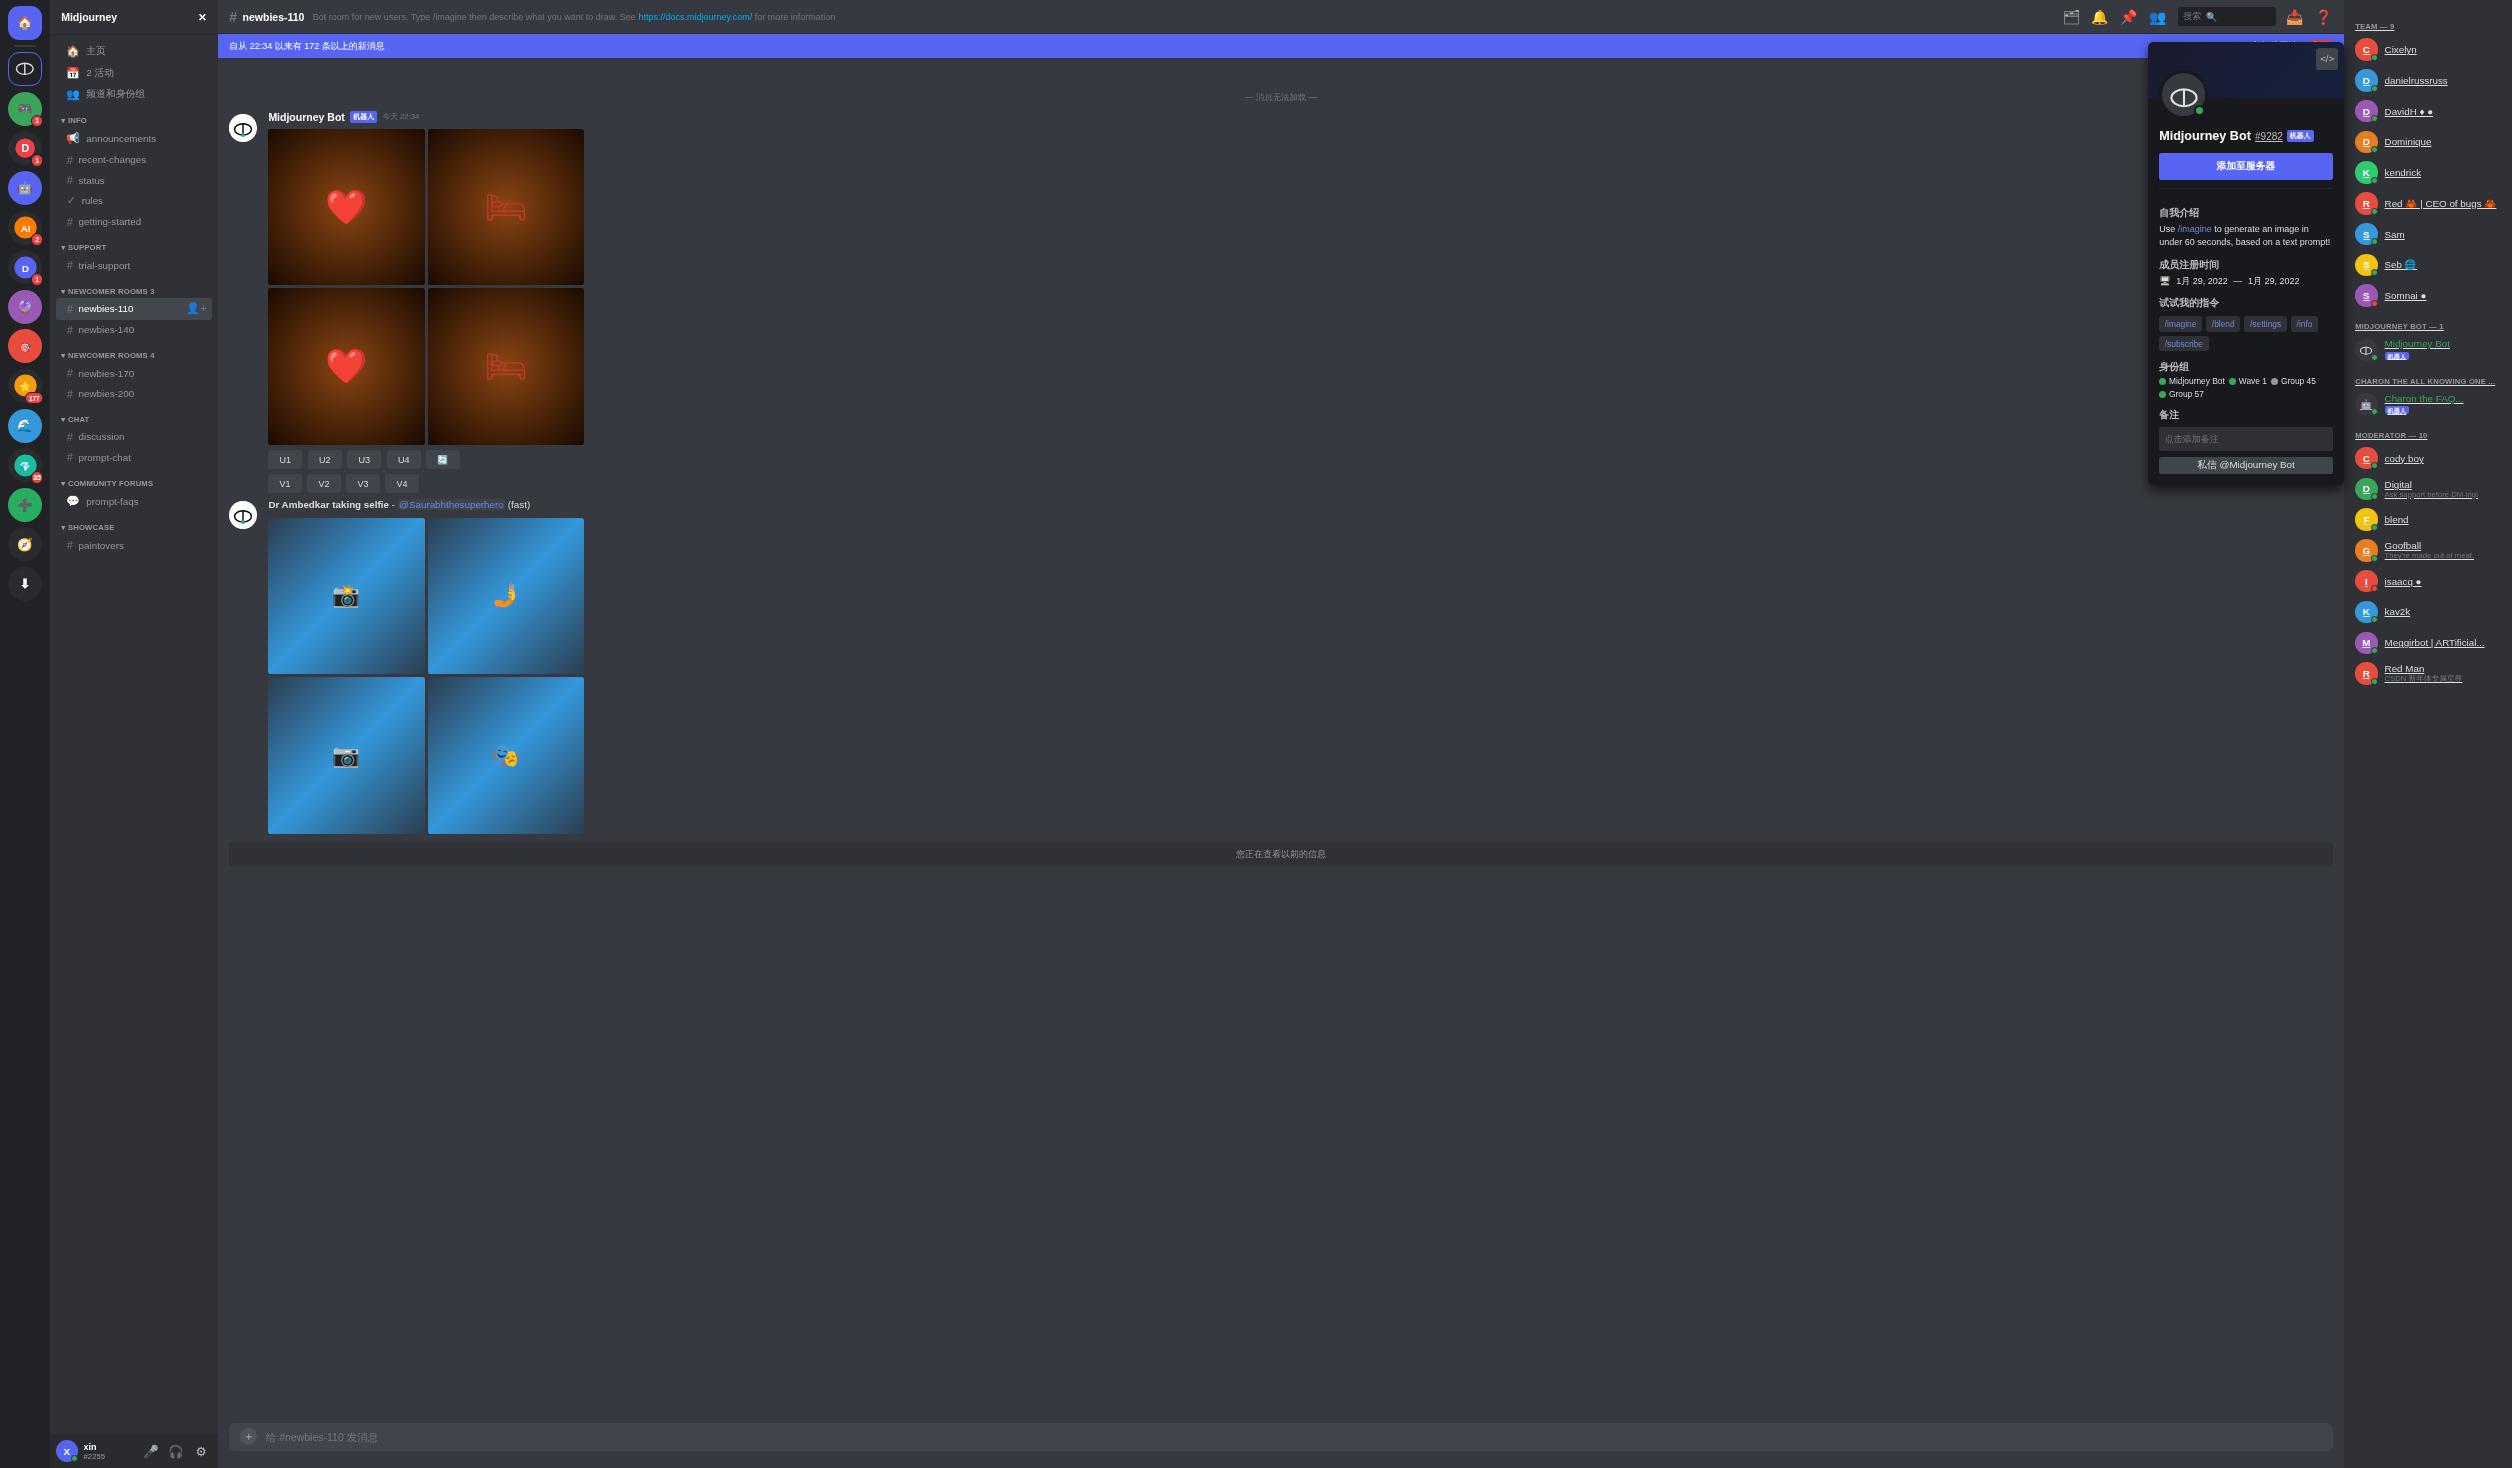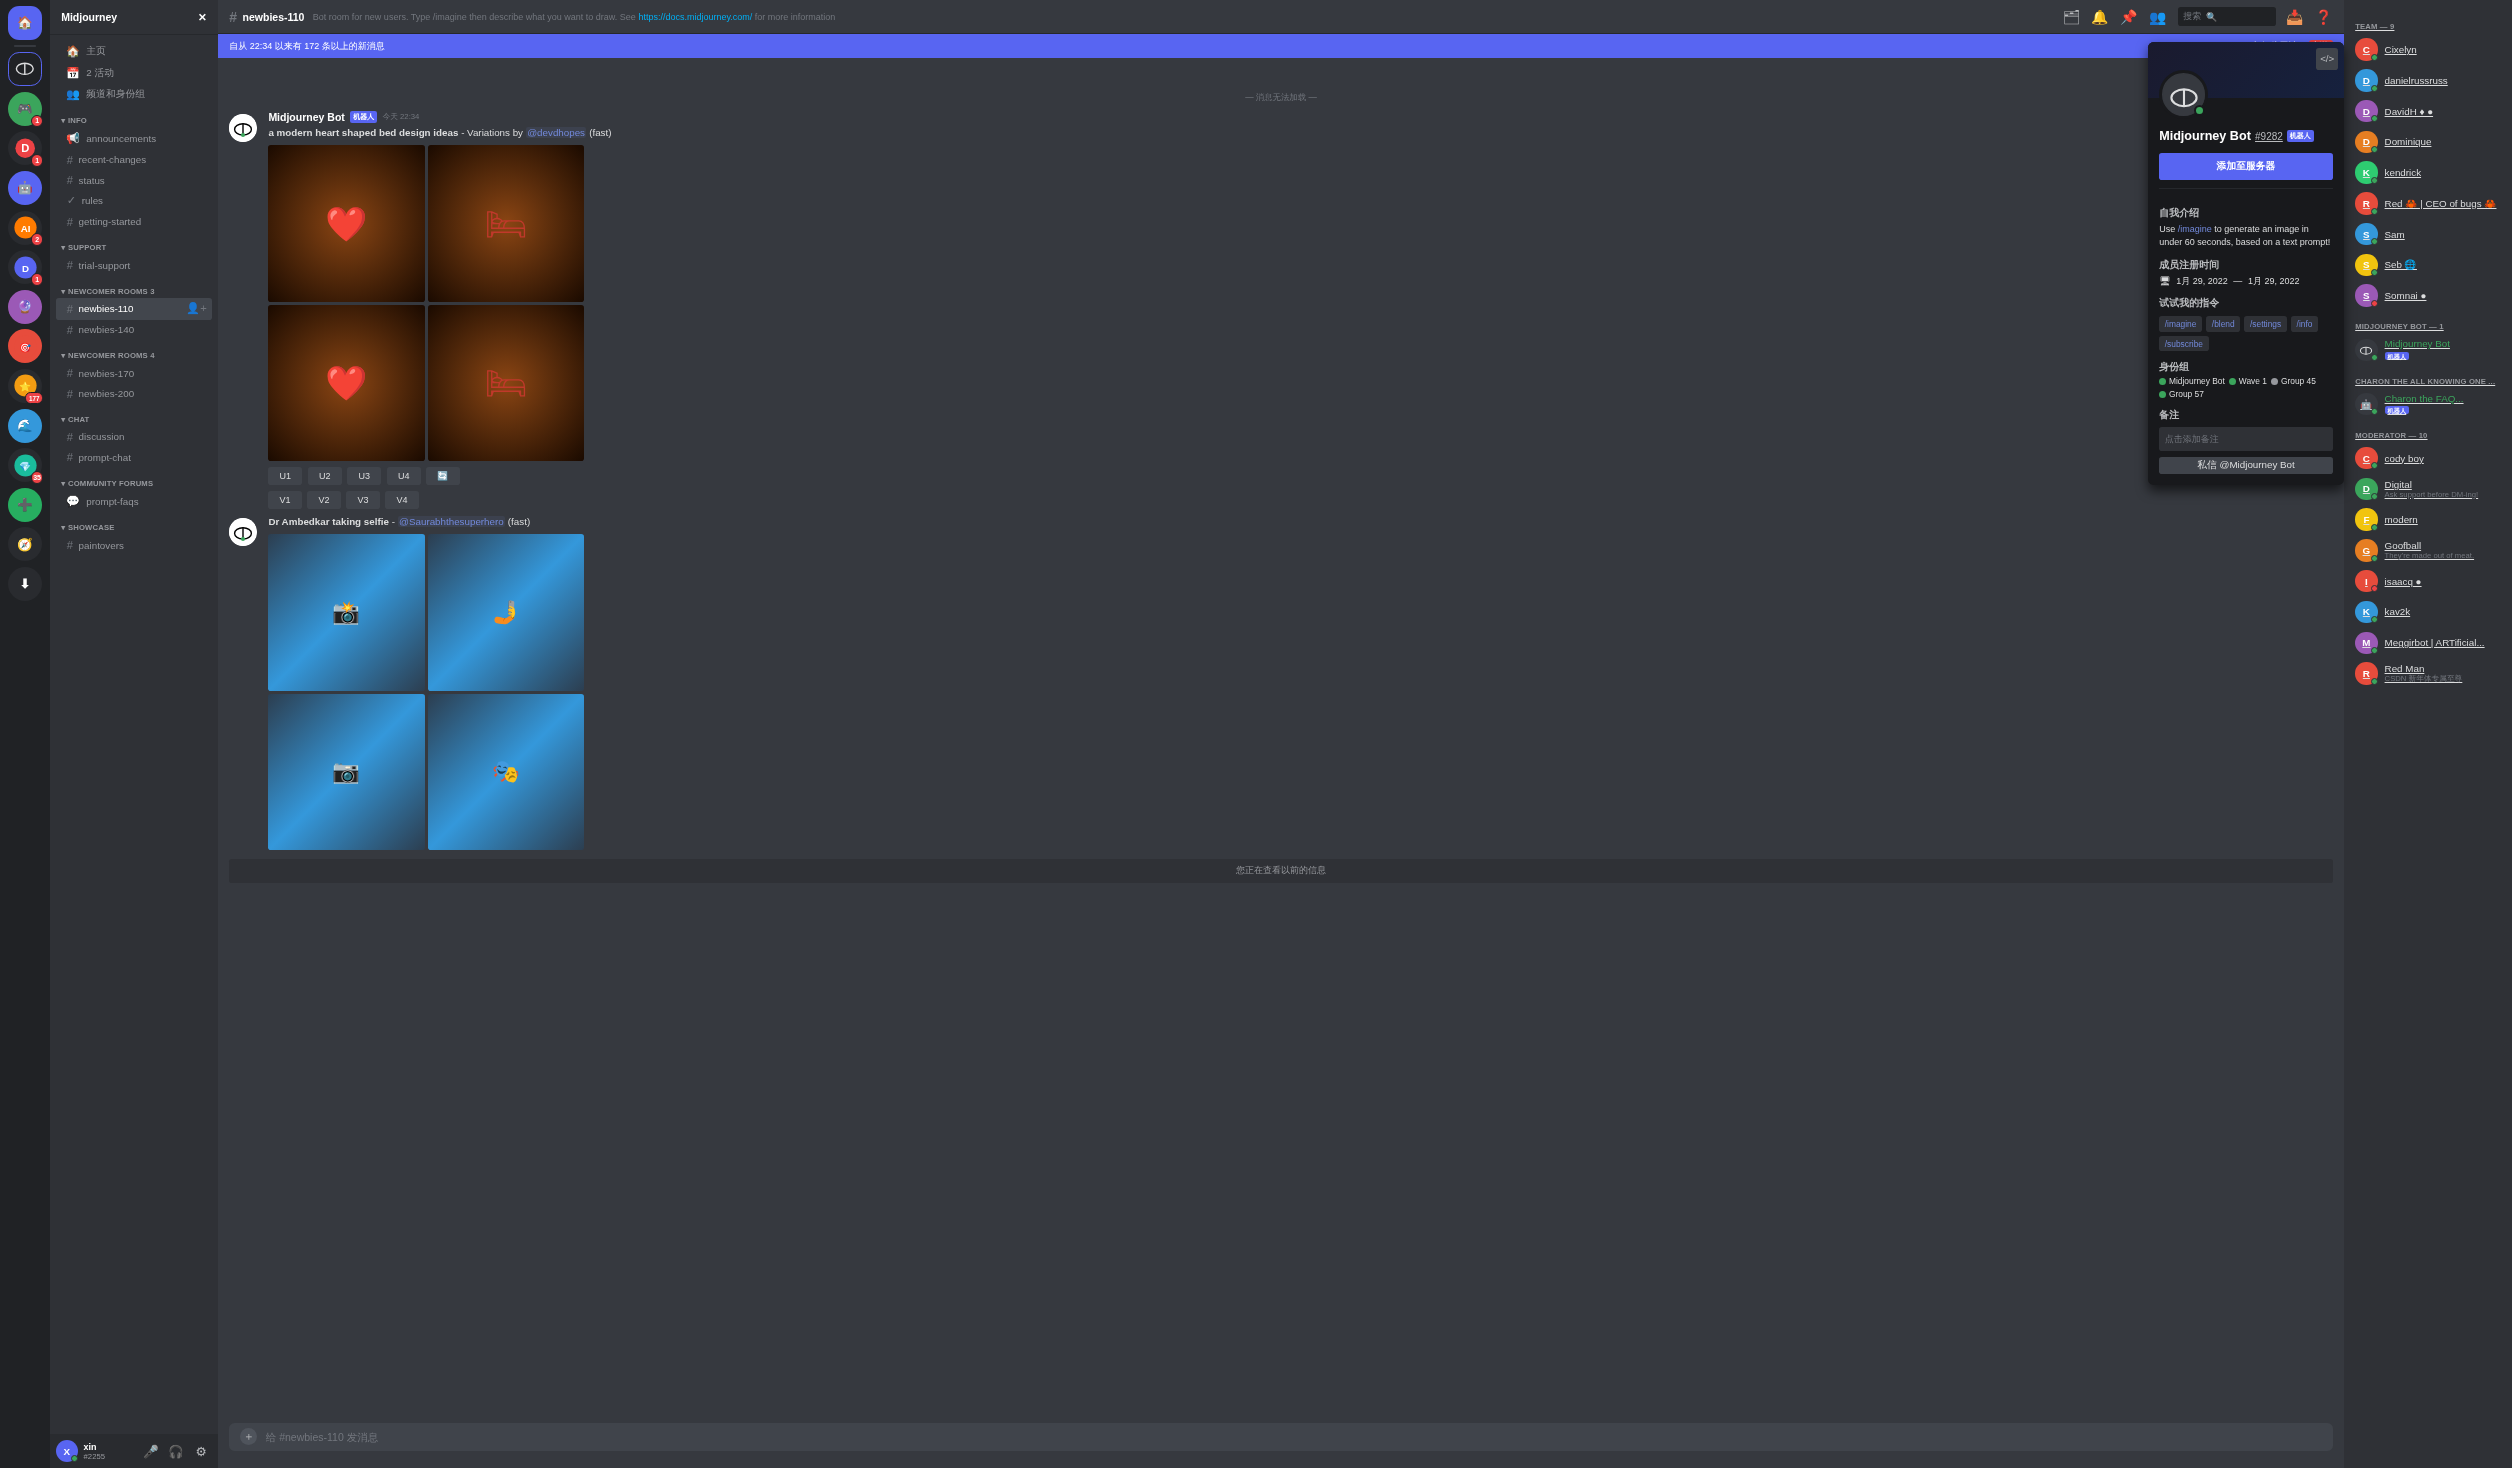--- a/index.html
+++ b/index.html
@@ -851,26 +851,20 @@
           <ellipse cx="20" cy="22" rx="12" ry="8" fill="none" stroke="#000" stroke-width="2"></ellipse>
           <line x1="20" y1="14" x2="20" y2="30" stroke="#000" stroke-width="2"></line>
           <circle cx="20" cy="30" r="3" fill="#3ba55c"></circle>
         </svg>
       </div>
       <div class="message-content">
         <div class="message-header">
           <span class="message-author">Midjourney Bot</span>
           <span class="bot-badge">机器人</span>
           <span class="message-time">今天 22:34</span>
-        </div>
-        <div class="message-text">
-          <strong>a modern heart shaped bed design ideas</strong>
-          <span> - Variations by </span>
-          <span class="mention">@devdhopes</span>
-          <span> (fast)</span>
         </div>
 
         <div class="image-grid">
           <div class="image-cell heart-image">❤️</div>
           <div class="image-cell heart-image">🛏</div>
           <div class="image-cell heart-image">❤️</div>
           <div class="image-cell heart-image">🛏</div>
         </div>
 
         <div class="action-buttons">
@@ -1132,21 +1126,21 @@
       <div class="member-name">Digital</div>
       <div class="member-sub">Ask support before DM-ing!</div>
     </div>
   </div>
 
   <div class="member-item">
     <div class="member-avatar" style="background:#f1c40f;">
       F
       <div class="online-indicator"></div>
     </div>
-    <div class="member-name">modern</div>
+    <div class="member-name">blend</div>
   </div>
 
   <div class="member-item">
     <div class="member-avatar" style="background:#e67e22;">
       G
       <div class="online-indicator"></div>
     </div>
     <div>
       <div class="member-name">Goofball</div>
       <div class="member-sub">They're made out of meat.</div>

